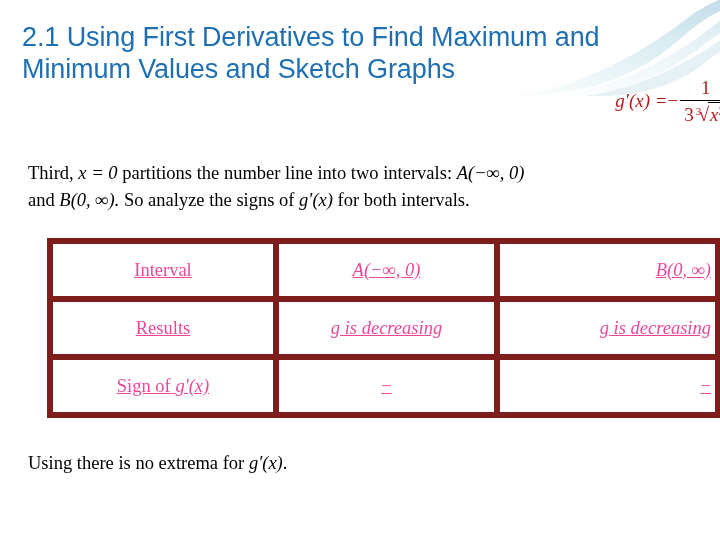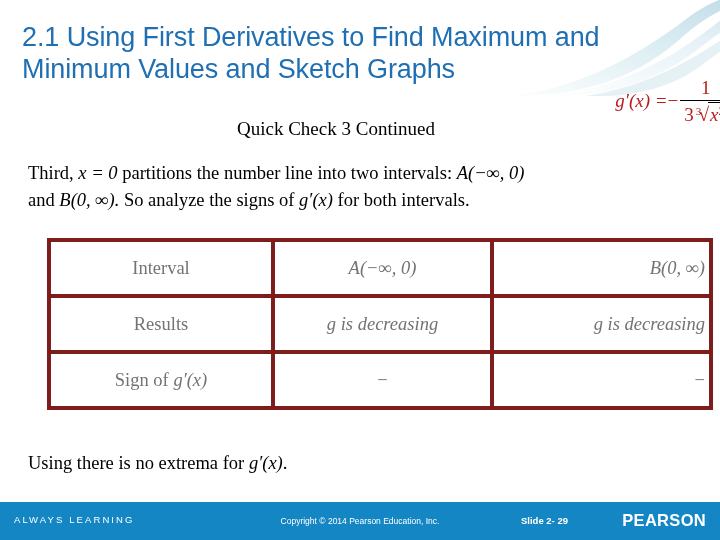--- a/index.html
+++ b/index.html
@@ -113,27 +113,28 @@
   
   table.signtable {
     position: absolute;
     left: 47px;
     top: 238px;
     border-collapse: collapse;
     width: 626px;
     table-layout: fixed;
   }
   table.signtable td {
-    border: 4px solid #7f1d1d;
+    border: 6px solid #7f1d1d;
     height: 48px;
     text-align: center;
     vertical-align: middle;
     font-size: 18.5px;
-    color: #737373;
+    color: #ec4899;
     padding: 2px 4px;
+    text-decoration: underline;
   }
   table.signtable td.c0 { width: 212px; }
   table.signtable td.c1 { width: 207px; }
   table.signtable td.c2 { width: 207px; text-align: right; }
 
   .closing {
     position: absolute;
     left: 28px;
     top: 453px;
     font-size: 18.5px;
@@ -209,21 +210,20 @@
         </linearGradient>
       </defs>
       <path d="M60,96 C130,96 200,58 250,20 C278,-2 300,-6 320,-8 L320,0 C292,4 268,18 244,40 C196,82 140,96 78,96 Z" fill="url(#g1)"></path>
       <path d="M110,96 C175,92 235,60 278,26 C296,12 310,6 320,4 L320,16 C300,22 282,34 262,50 C220,82 170,96 126,96 Z" fill="url(#g2)"></path>
       <path d="M150,96 C210,88 262,58 300,30 C308,24 314,21 320,19 L320,30 C300,40 282,54 260,70 C236,86 204,95 172,96 Z" fill="#e6f1f6"></path>
     </svg>
   </div>
 
   <div class="title">2.1 Using First Derivatives to Find Maximum and Minimum Values and Sketch Graphs</div>
 
-  <div class="subtitle">Quick Check 3 Continued</div>
 
   <div class="topformula">
     <span class="mi">g′(x) =</span><span>−</span><span class="frac"><span class="num">1</span><span class="den"><span>3</span><span class="radical"><span class="idx">3</span><span class="rad-sign">√</span><span class="rad-body"><span class="mi">x</span><span class="sup">2</span></span></span></span></span>
   </div>
 
   <div class="para">
     <span>Third,</span>
     <span class="mi nowrap">x = 0</span>
     <span>partitions the number line into two intervals:</span>
     <span class="mi nowrap">A(−∞, 0)</span><br>
@@ -255,20 +255,14 @@
         <td class="c2">−</td>
       </tr>
     </tbody>
   </table>
 
   <div class="closing">
     <span>Using there is no extrema for</span>
     <span class="mi nowrap">g′(x)</span><span>.</span>
   </div>
 
-  <div class="footer">
-    <div class="always">ALWAYS LEARNING</div>
-    <div class="copyright">Copyright © 2014 Pearson Education, Inc.</div>
-    <div class="slidenum">Slide 2- 29</div>
-    <div class="pearson">PEARSON</div>
-  </div>
 
 </div>
 
 </body></html>

